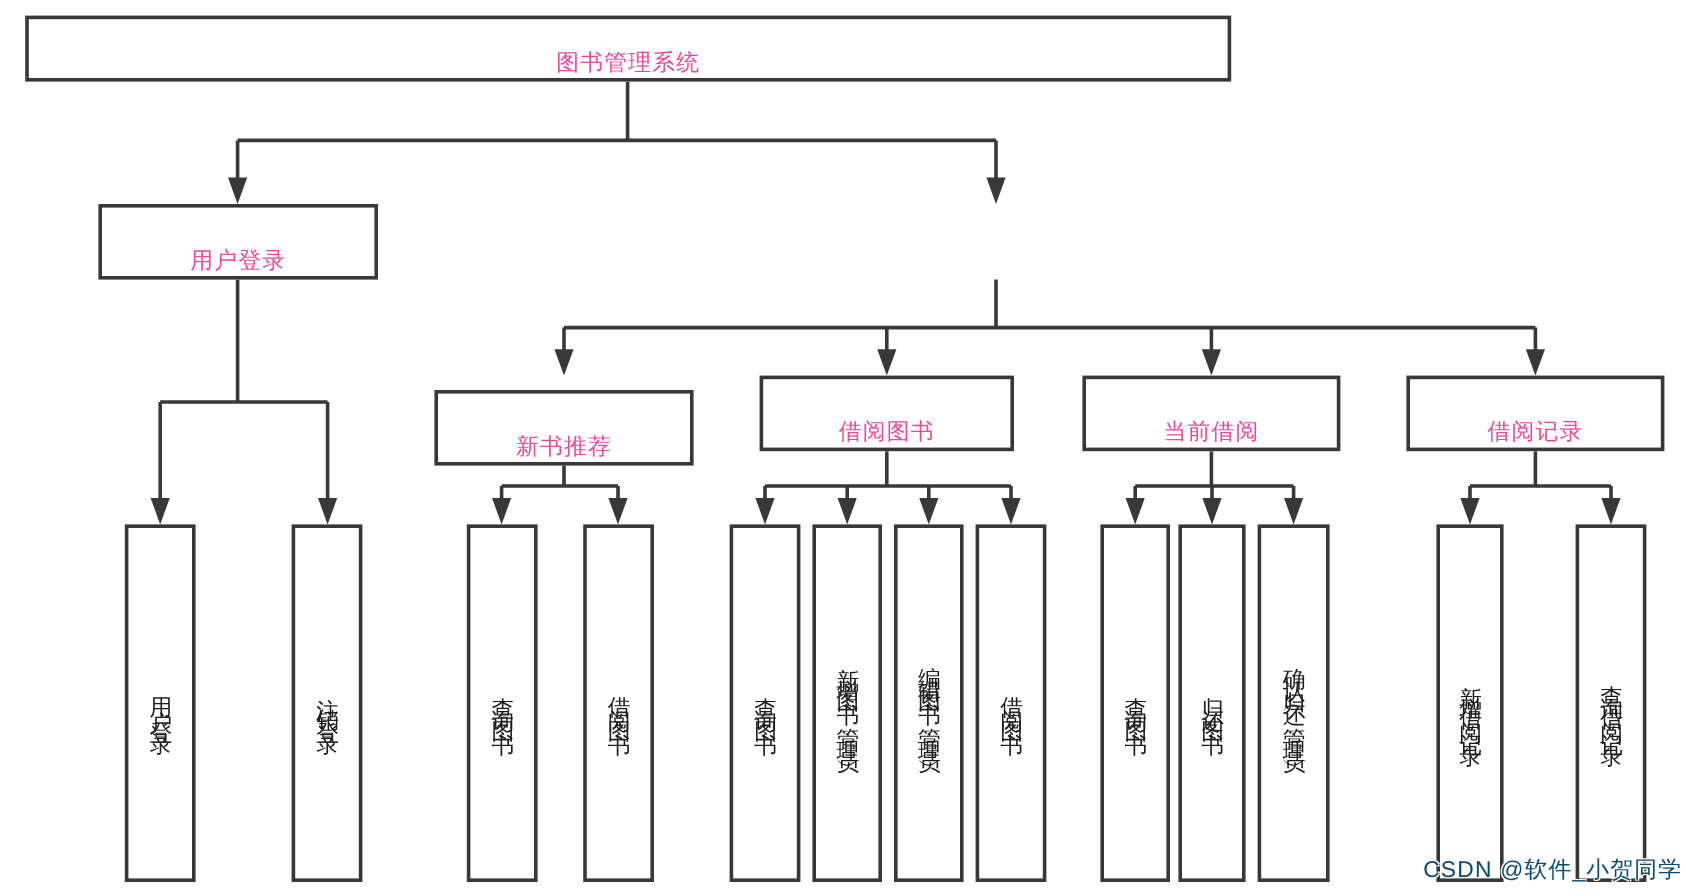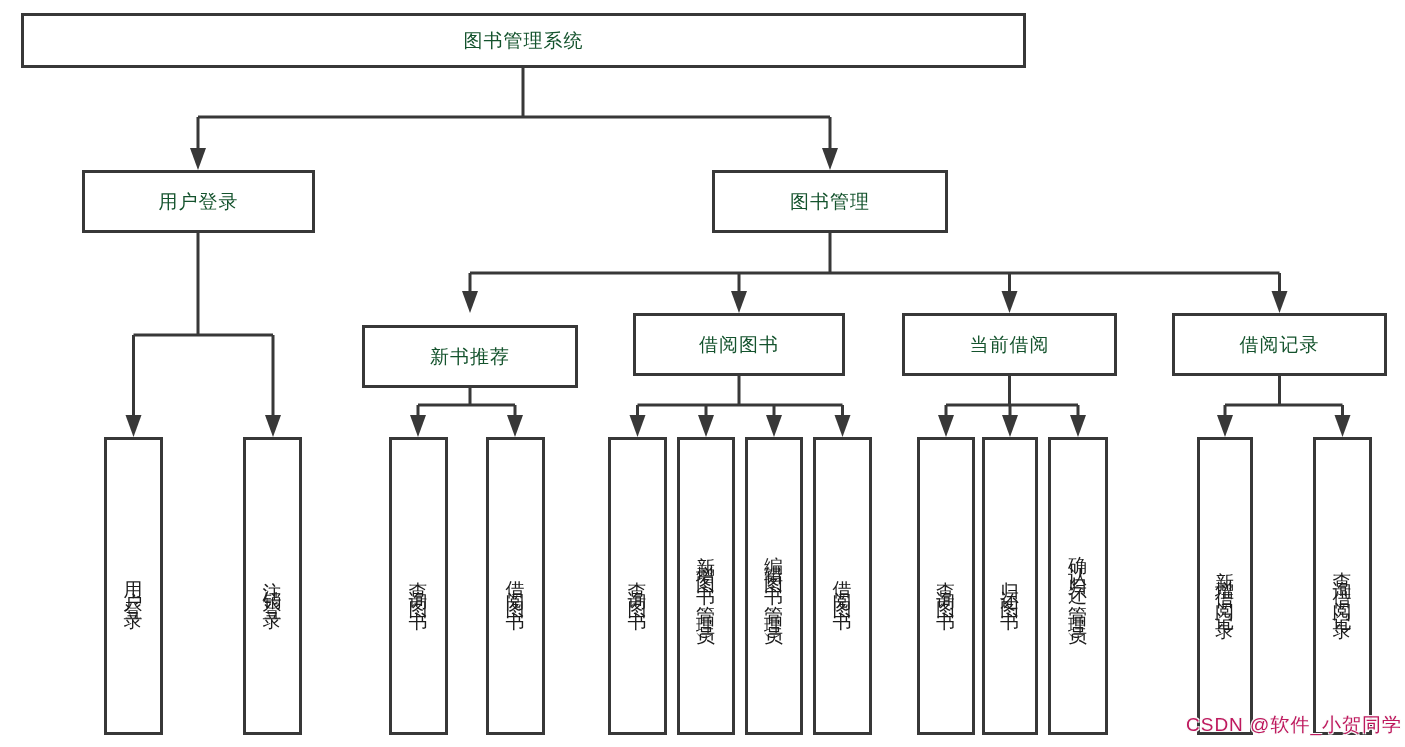--- a/index.html
+++ b/index.html
@@ -21,25 +21,25 @@
     left: 0; top: 0;
     width: 1405px; height: 747px;
     z-index: 1;
   }
   .hbox {
     position: absolute;
     box-sizing: border-box;
     border: 3px solid #383838;
     background: #ffffff;
     display: flex;
-    align-items: center;
+    align-items: flex-end;
     justify-content: center;
     font-size: 19px;
     letter-spacing: 1px;
-    color: #14532d;
+    color: #ec4899;
     z-index: 2;
   }
   .vbox {
     position: absolute;
     box-sizing: border-box;
     border: 3px solid #383838;
     background: #ffffff;
     display: flex;
     align-items: center;
     justify-content: center;
@@ -53,21 +53,21 @@
     letter-spacing: 10px;
     color: #1c1c1c;
     white-space: nowrap;
   }
   .watermark {
     position: absolute;
     left: 1186px;
     top: 712px;
     font-size: 19px;
     letter-spacing: 1px;
-    color: #be185d;
+    color: #0c4a6e;
     text-shadow: -1px -1px 0 #fbfbfb, 1px 1px 0 #fbfbfb, 1px -1px 0 #fbfbfb, -1px 1px 0 #fbfbfb;
     z-index: 5;
     white-space: nowrap;
   }
 </style>
 </head>
 <body>
 
 <div class="canvas">
 
@@ -113,23 +113,20 @@
       <polygon points="1334.5,415 1350.5,415 1342.5,437"></polygon>
     </g>
   </svg>
 
   <div class="hbox" style="left:21px;top:13px;width:1005px;height:55px">
     <span>图书管理系统</span>
   </div>
 
   <div class="hbox" style="left:82px;top:170px;width:233px;height:63px">
     <span>用户登录</span>
-  </div>
-  <div class="hbox" style="left:712px;top:170px;width:236px;height:63px">
-    <span>图书管理</span>
   </div>
 
   <div class="hbox" style="left:362px;top:325px;width:216px;height:63px">
     <span>新书推荐</span>
   </div>
   <div class="hbox" style="left:633px;top:313px;width:212px;height:63px">
     <span>借阅图书</span>
   </div>
   <div class="hbox" style="left:902px;top:313px;width:215px;height:63px">
     <span>当前借阅</span>

